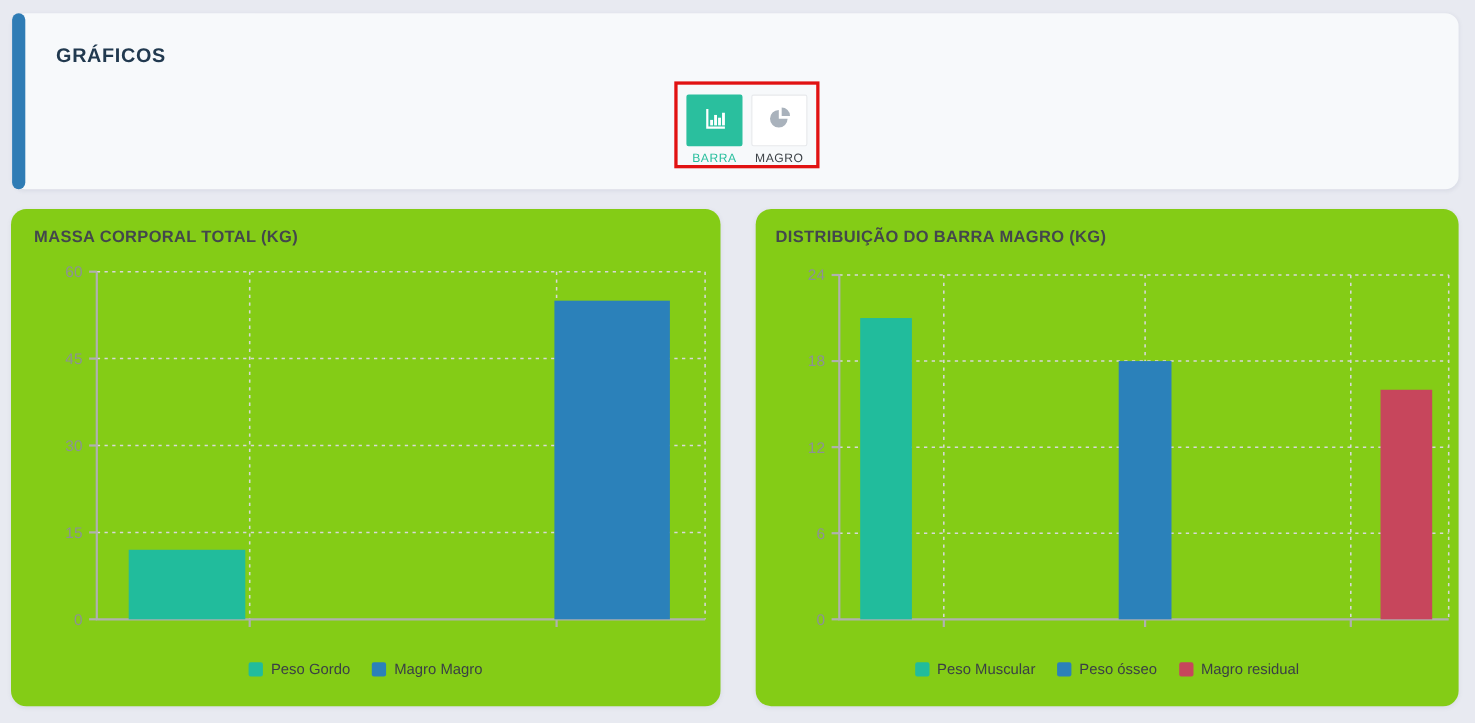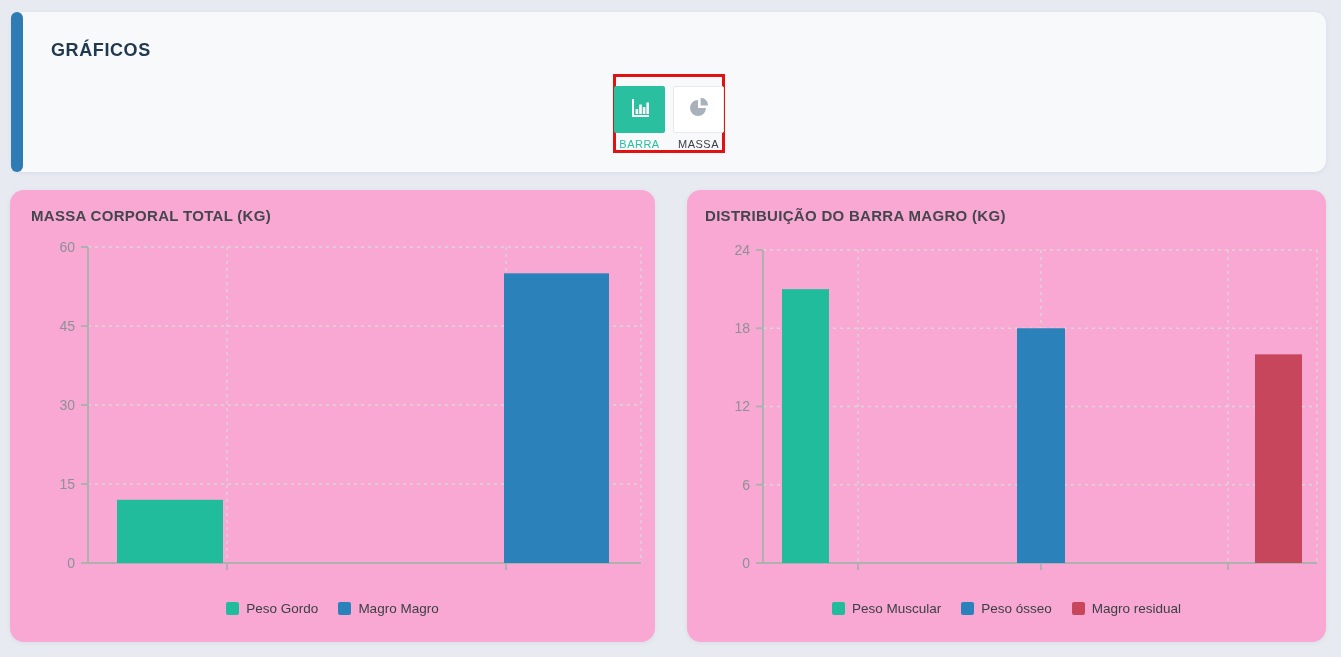--- a/index.html
+++ b/index.html
@@ -22,40 +22,40 @@
     background:#2f7cb5; border-radius:10px;
   }
   .page-title {
     position:absolute; left:40px; top:28px;
     font-size:18px; font-weight:bold; letter-spacing:.6px;
     color:#21394f;
   }
 
   
   .toggle-highlight {
-    position:absolute; left:602px; top:62px; width:112px; height:79px;
+    position:absolute; left:602px; top:62px; width:132px; height:79px;
     border:3px solid #e11212;
     display:flex; justify-content:center; align-items:center;
     gap:8px; padding-top:9px;
   }
   .toggle-col { display:flex; flex-direction:column; align-items:center; }
   .toggle-btn {
     width:51px; height:47px; border:none; cursor:pointer;
     display:flex; align-items:center; justify-content:center;
     border-radius:2px; padding:0;
   }
   .toggle-btn.bar { background:#2abf9e; }
   .toggle-btn.pie { background:#ffffff; border:1px solid #e7e9ec; }
   .toggle-label { margin-top:5px; font-size:11px; letter-spacing:.5px; }
   .toggle-label.bar { color:#2abf9e; }
   .toggle-label.pie { color:#3c4146; }
 
   
   .chart-card {
-    position:absolute; top:190px; height:452px; background:#f9a8d4;
+    position:absolute; top:190px; height:452px; background:#84cc16;
     border-radius:14px; box-shadow:0 1px 4px rgba(100,110,140,.10);
   }
   .chart-card.left  { left:10px;  width:645px; }
   .chart-card.right { left:687px; width:639px; }
   .chart-title {
     position:absolute; top:17px; font-size:15px; letter-spacing:.3px;
     color:#43474c;
   }
   .chart-card.left  .chart-title { left:21px; }
   .chart-card.right .chart-title { left:18px; }
@@ -94,21 +94,21 @@
       </div>
       <div class="toggle-col">
         <button class="toggle-btn pie">
           <span>
             <svg width="24" height="24" viewBox="0 0 24 24">
               <path d="M11 4 A8 8 0 1 0 19 12 L11 12 Z" fill="#a9b2bc"></path>
               <path d="M13.6 1.8 A7.6 7.6 0 0 1 21.2 9.4 L13.6 9.4 Z" fill="#a9b2bc"></path>
             </svg>
           </span>
         </button>
-        <span class="toggle-label pie">MASSA</span>
+        <span class="toggle-label pie">MAGRO</span>
       </div>
     </div>
   </div>
 
   <section class="chart-card left">
     <h2 class="chart-title">MASSA CORPORAL TOTAL (KG)</h2>
     <svg id="chart-svg-0" class="chart-svg" width="645" height="400" viewBox="0 0 645 400">
         <line x1="71" y1="373" x2="78" y2="373" stroke="#b0b0b0" stroke-width="2"></line>
         <text x="65" y="373" text-anchor="end" dy="0.35em" fill="#8d9196" font-size="14px">0</text>
         <line x1="78" y1="294" x2="631" y2="294" stroke="#d8d8d8" stroke-width="1.4" stroke-dasharray="3 4"></line>

